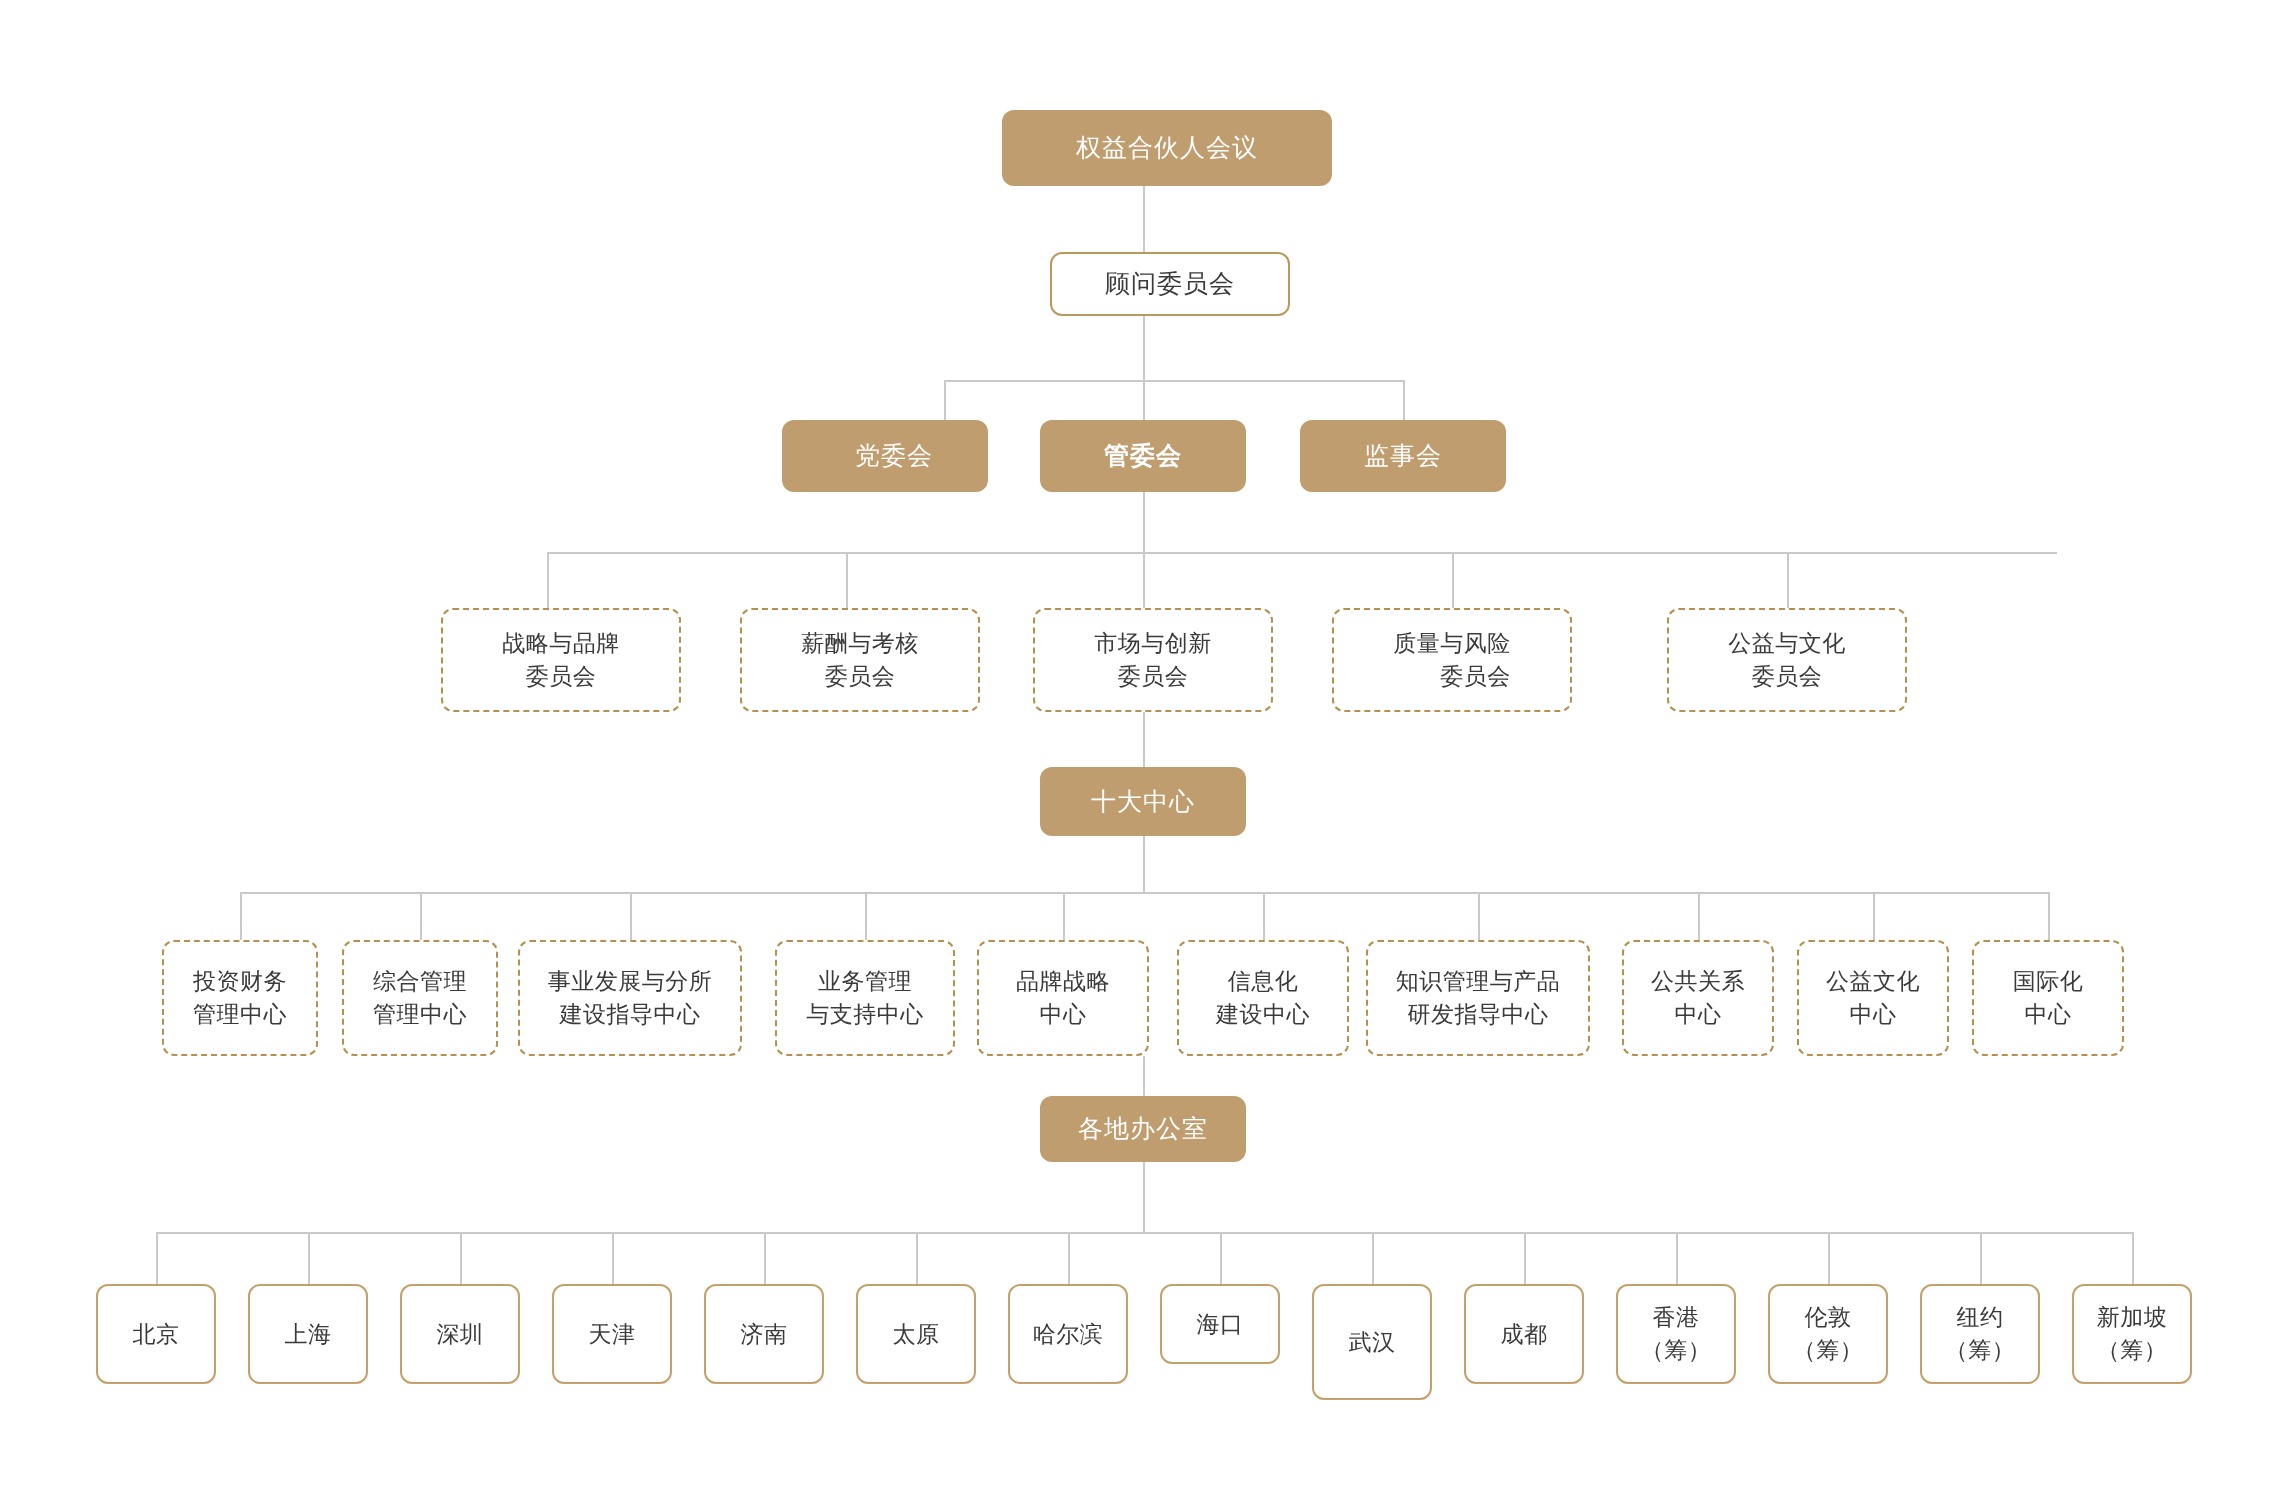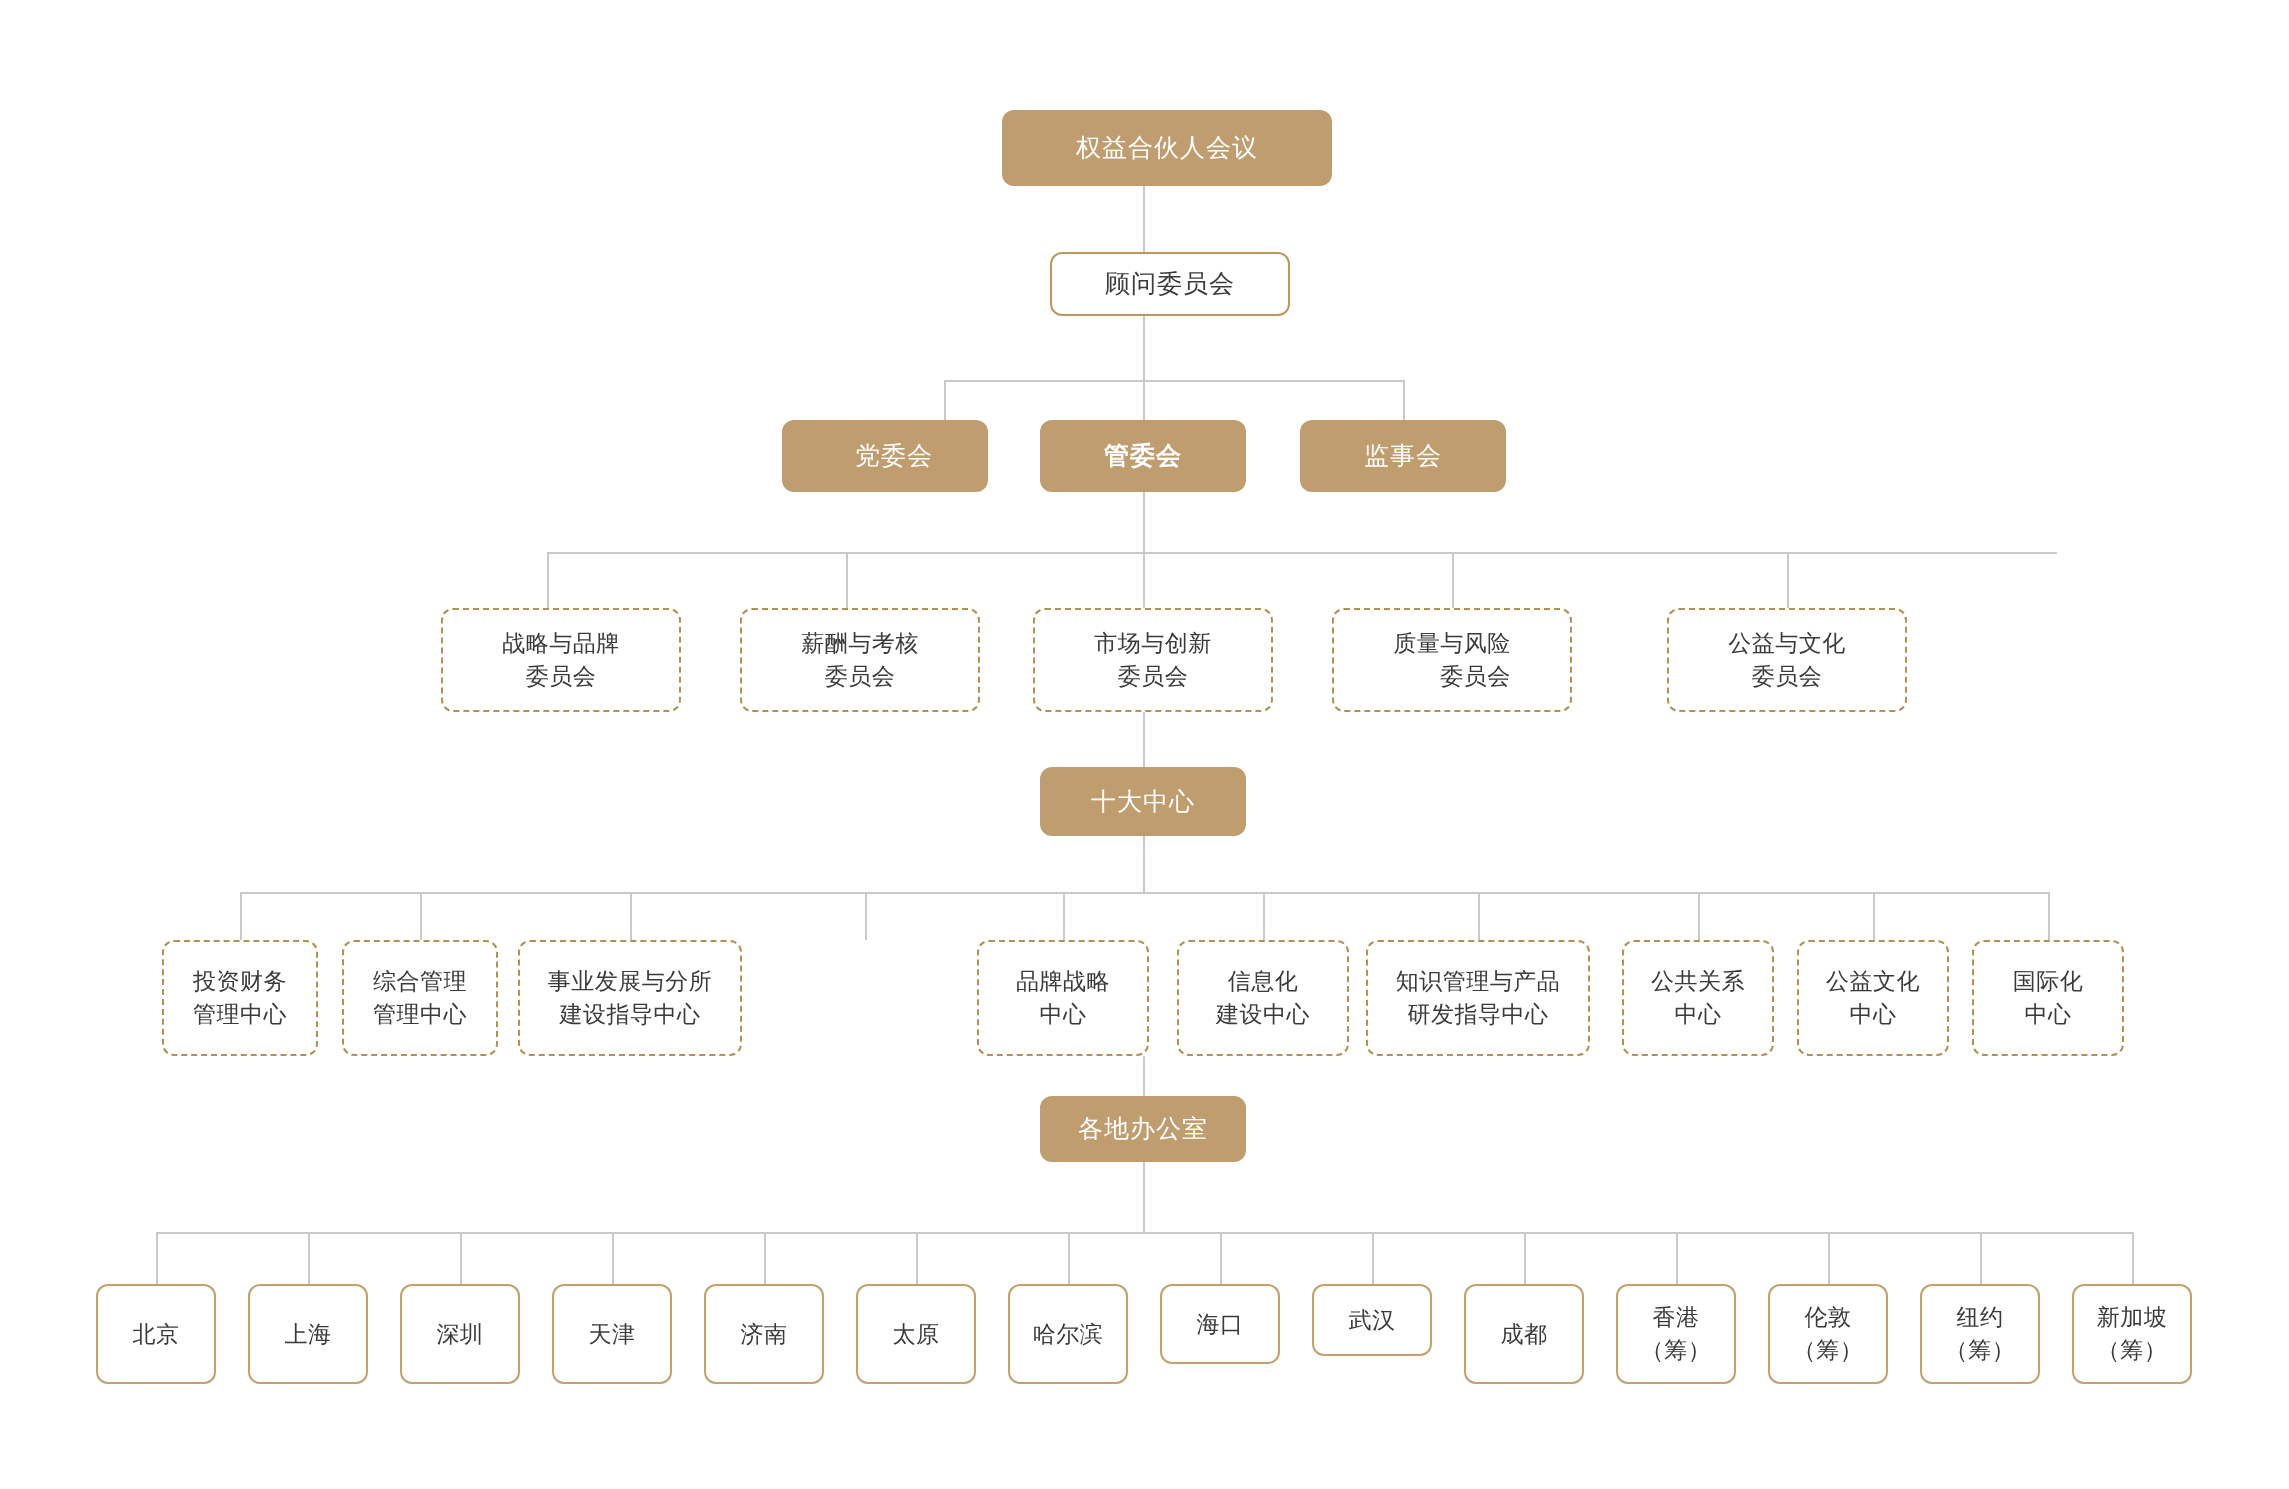--- a/index.html
+++ b/index.html
@@ -150,20 +150,22 @@
 委员会</div>
 
   <div class="node node-filled" style="left:1040px; top:767px; width:206px; height:69px;">十大中心</div>
 
   <div class="node node-dashed" style="left:162px; top:940px; width:156px; height:116px;">投资财务
 管理中心</div>
   <div class="node node-dashed" style="left:342px; top:940px; width:156px; height:116px;">综合管理
 管理中心</div>
   <div class="node node-dashed" style="left:518px; top:940px; width:224px; height:116px;">事业发展与分所
 建设指导中心</div>
+  <div class="node node-dashed" style="left:775px; top:940px; width:180px; height:116px;">业务管理
+与支持中心</div>
   <div class="node node-dashed" style="left:977px; top:940px; width:172px; height:116px;">品牌战略
 中心</div>
   <div class="node node-dashed" style="left:1177px; top:940px; width:172px; height:116px;">信息化
 建设中心</div>
   <div class="node node-dashed" style="left:1366px; top:940px; width:224px; height:116px;">知识管理与产品
 研发指导中心</div>
   <div class="node node-dashed" style="left:1622px; top:940px; width:152px; height:116px;">公共关系
 中心</div>
   <div class="node node-dashed" style="left:1797px; top:940px; width:152px; height:116px;">公益文化
 中心</div>
@@ -173,21 +175,21 @@
   <div class="node node-filled" style="left:1040px; top:1096px; width:206px; height:66px;">各地办公室</div>
 
   <div class="node node-city" style="left:96px; top:1284px; width:120px; height:100px;">北京</div>
   <div class="node node-city" style="left:248px; top:1284px; width:120px; height:100px;">上海</div>
   <div class="node node-city" style="left:400px; top:1284px; width:120px; height:100px;">深圳</div>
   <div class="node node-city" style="left:552px; top:1284px; width:120px; height:100px;">天津</div>
   <div class="node node-city" style="left:704px; top:1284px; width:120px; height:100px;">济南</div>
   <div class="node node-city" style="left:856px; top:1284px; width:120px; height:100px;">太原</div>
   <div class="node node-city" style="left:1008px; top:1284px; width:120px; height:100px;">哈尔滨</div>
   <div class="node node-city" style="left:1160px; top:1284px; width:120px; height:80px;">海口</div>
-  <div class="node node-city" style="left:1312px; top:1284px; width:120px; height:72px;">武汉</div>
+  <div class="node node-city" style="left:1312px; top:1284px; width:120px; height:116px;">武汉</div>
   <div class="node node-city" style="left:1464px; top:1284px; width:120px; height:100px;">成都</div>
   <div class="node node-city" style="left:1616px; top:1284px; width:120px; height:100px;">香港
 （筹）</div>
   <div class="node node-city" style="left:1768px; top:1284px; width:120px; height:100px;">伦敦
 （筹）</div>
   <div class="node node-city" style="left:1920px; top:1284px; width:120px; height:100px;">纽约
 （筹）</div>
   <div class="node node-city" style="left:2072px; top:1284px; width:120px; height:100px;">新加坡
 （筹）</div>
 

